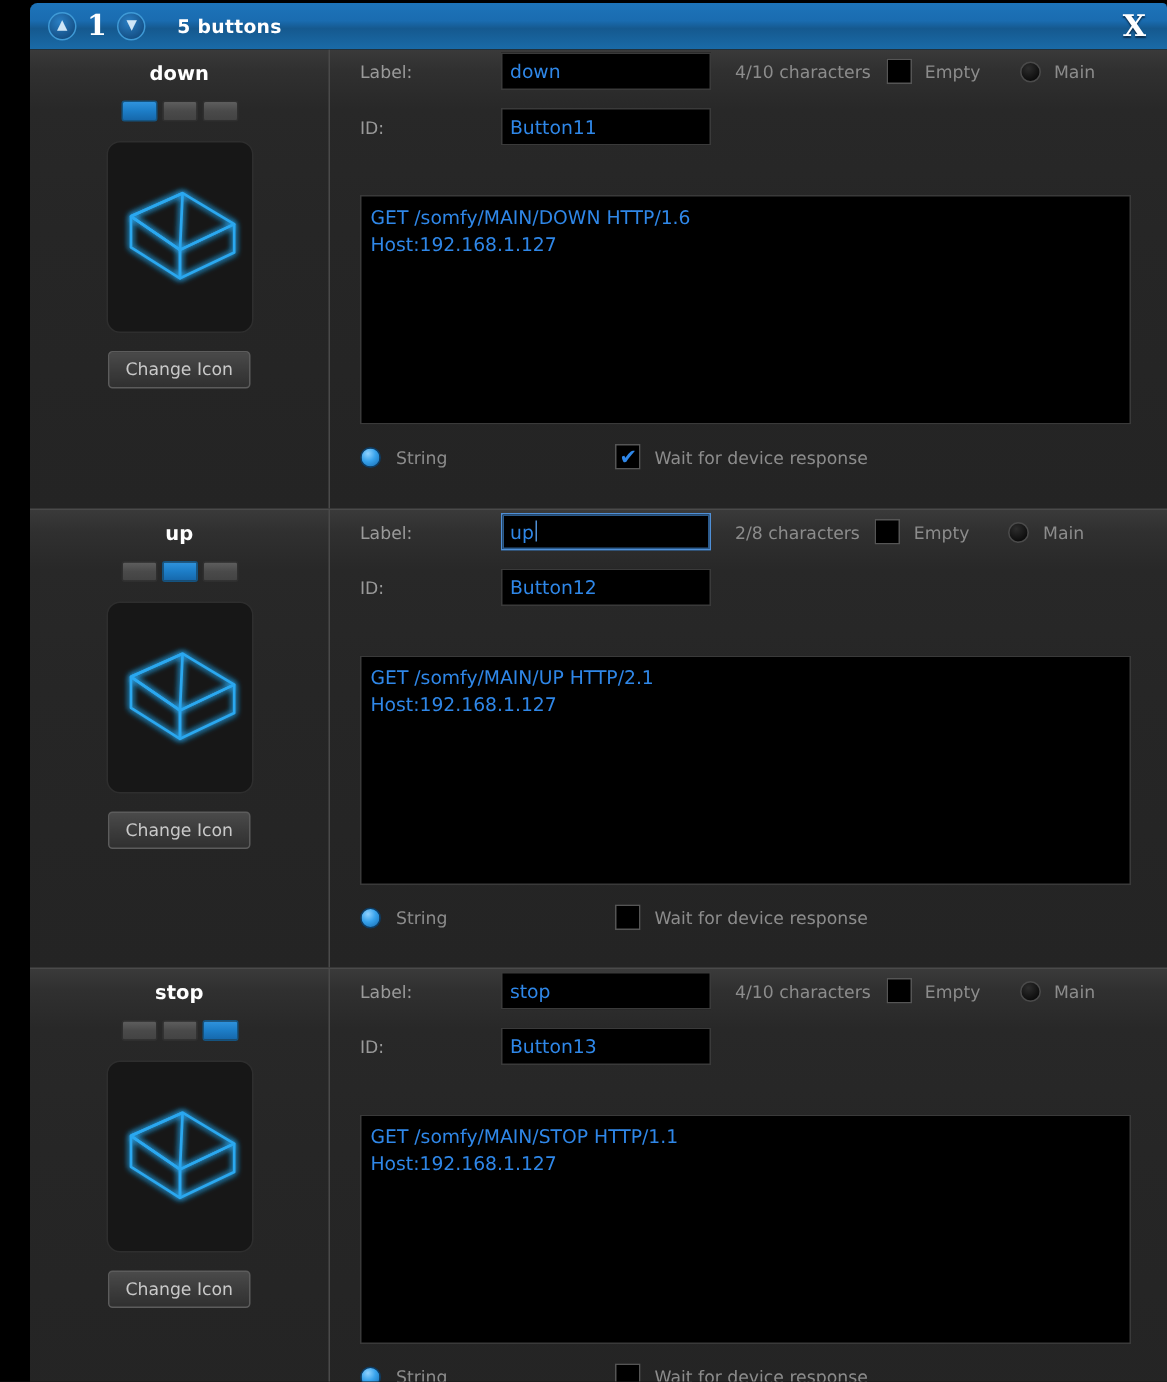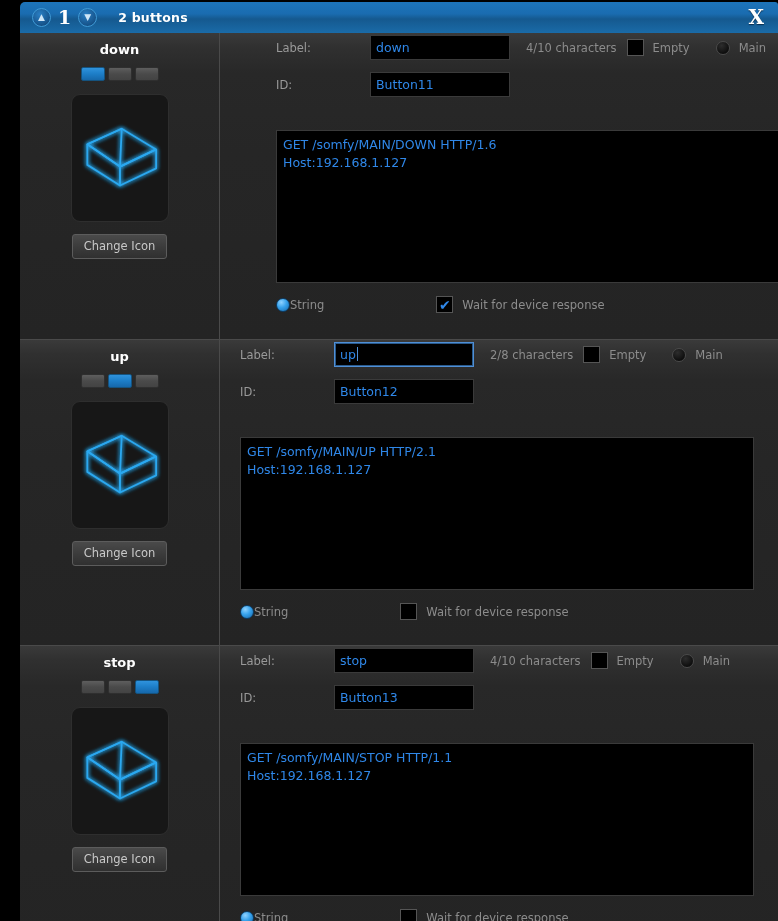--- a/index.html
+++ b/index.html
@@ -90,21 +90,21 @@
   }
 
   .panel {
     position: relative;
     width: 758px;
     height: 306px;
     background: linear-gradient(to bottom, #3a3a3a 0px, #303030 14px, #282828 40px, #262626 120px, #242424 100%);
     border-top: 1px solid #4a4a4a;
     display: flex;
   }
-  .panel:first-child { border-top: none; gap: 36px; }
+  .panel:first-child { border-top: none; }
 
   
   .panel-left {
     width: 200px;
     flex: 0 0 200px;
     border-right: 1px solid #4a4a4a;
     display: flex;
     flex-direction: column;
     align-items: center;
     padding-top: 9px;
@@ -264,34 +264,35 @@
   .bottom-row {
     position: absolute;
     left: 20px;
     top: 263px;
     display: flex;
     align-items: center;
   }
   .bottom-row .mode-label {
     color: #8c8c8c;
     font-size: 11.5px;
+    margin-left: 10px;
   }
   .bottom-row .wait-box { margin-left: 112px; }
 </style>
 </head>
 <body>
 
 <div class="app-window">
 
   <div class="titlebar">
     <div class="tb-left">
       <div class="round-btn">▲</div>
       <div class="tb-index">1</div>
       <div class="round-btn">▼</div>
-      <div class="tb-title">2 buttons</div>
+      <div class="tb-title">5 buttons</div>
     </div>
     <div class="tb-close">X</div>
   </div>
 
   <div class="content">
       <div class="panel">
         <div class="panel-left">
           <div class="btn-name">down</div>
           <div class="segments">
             <div class="seg active"></div>

